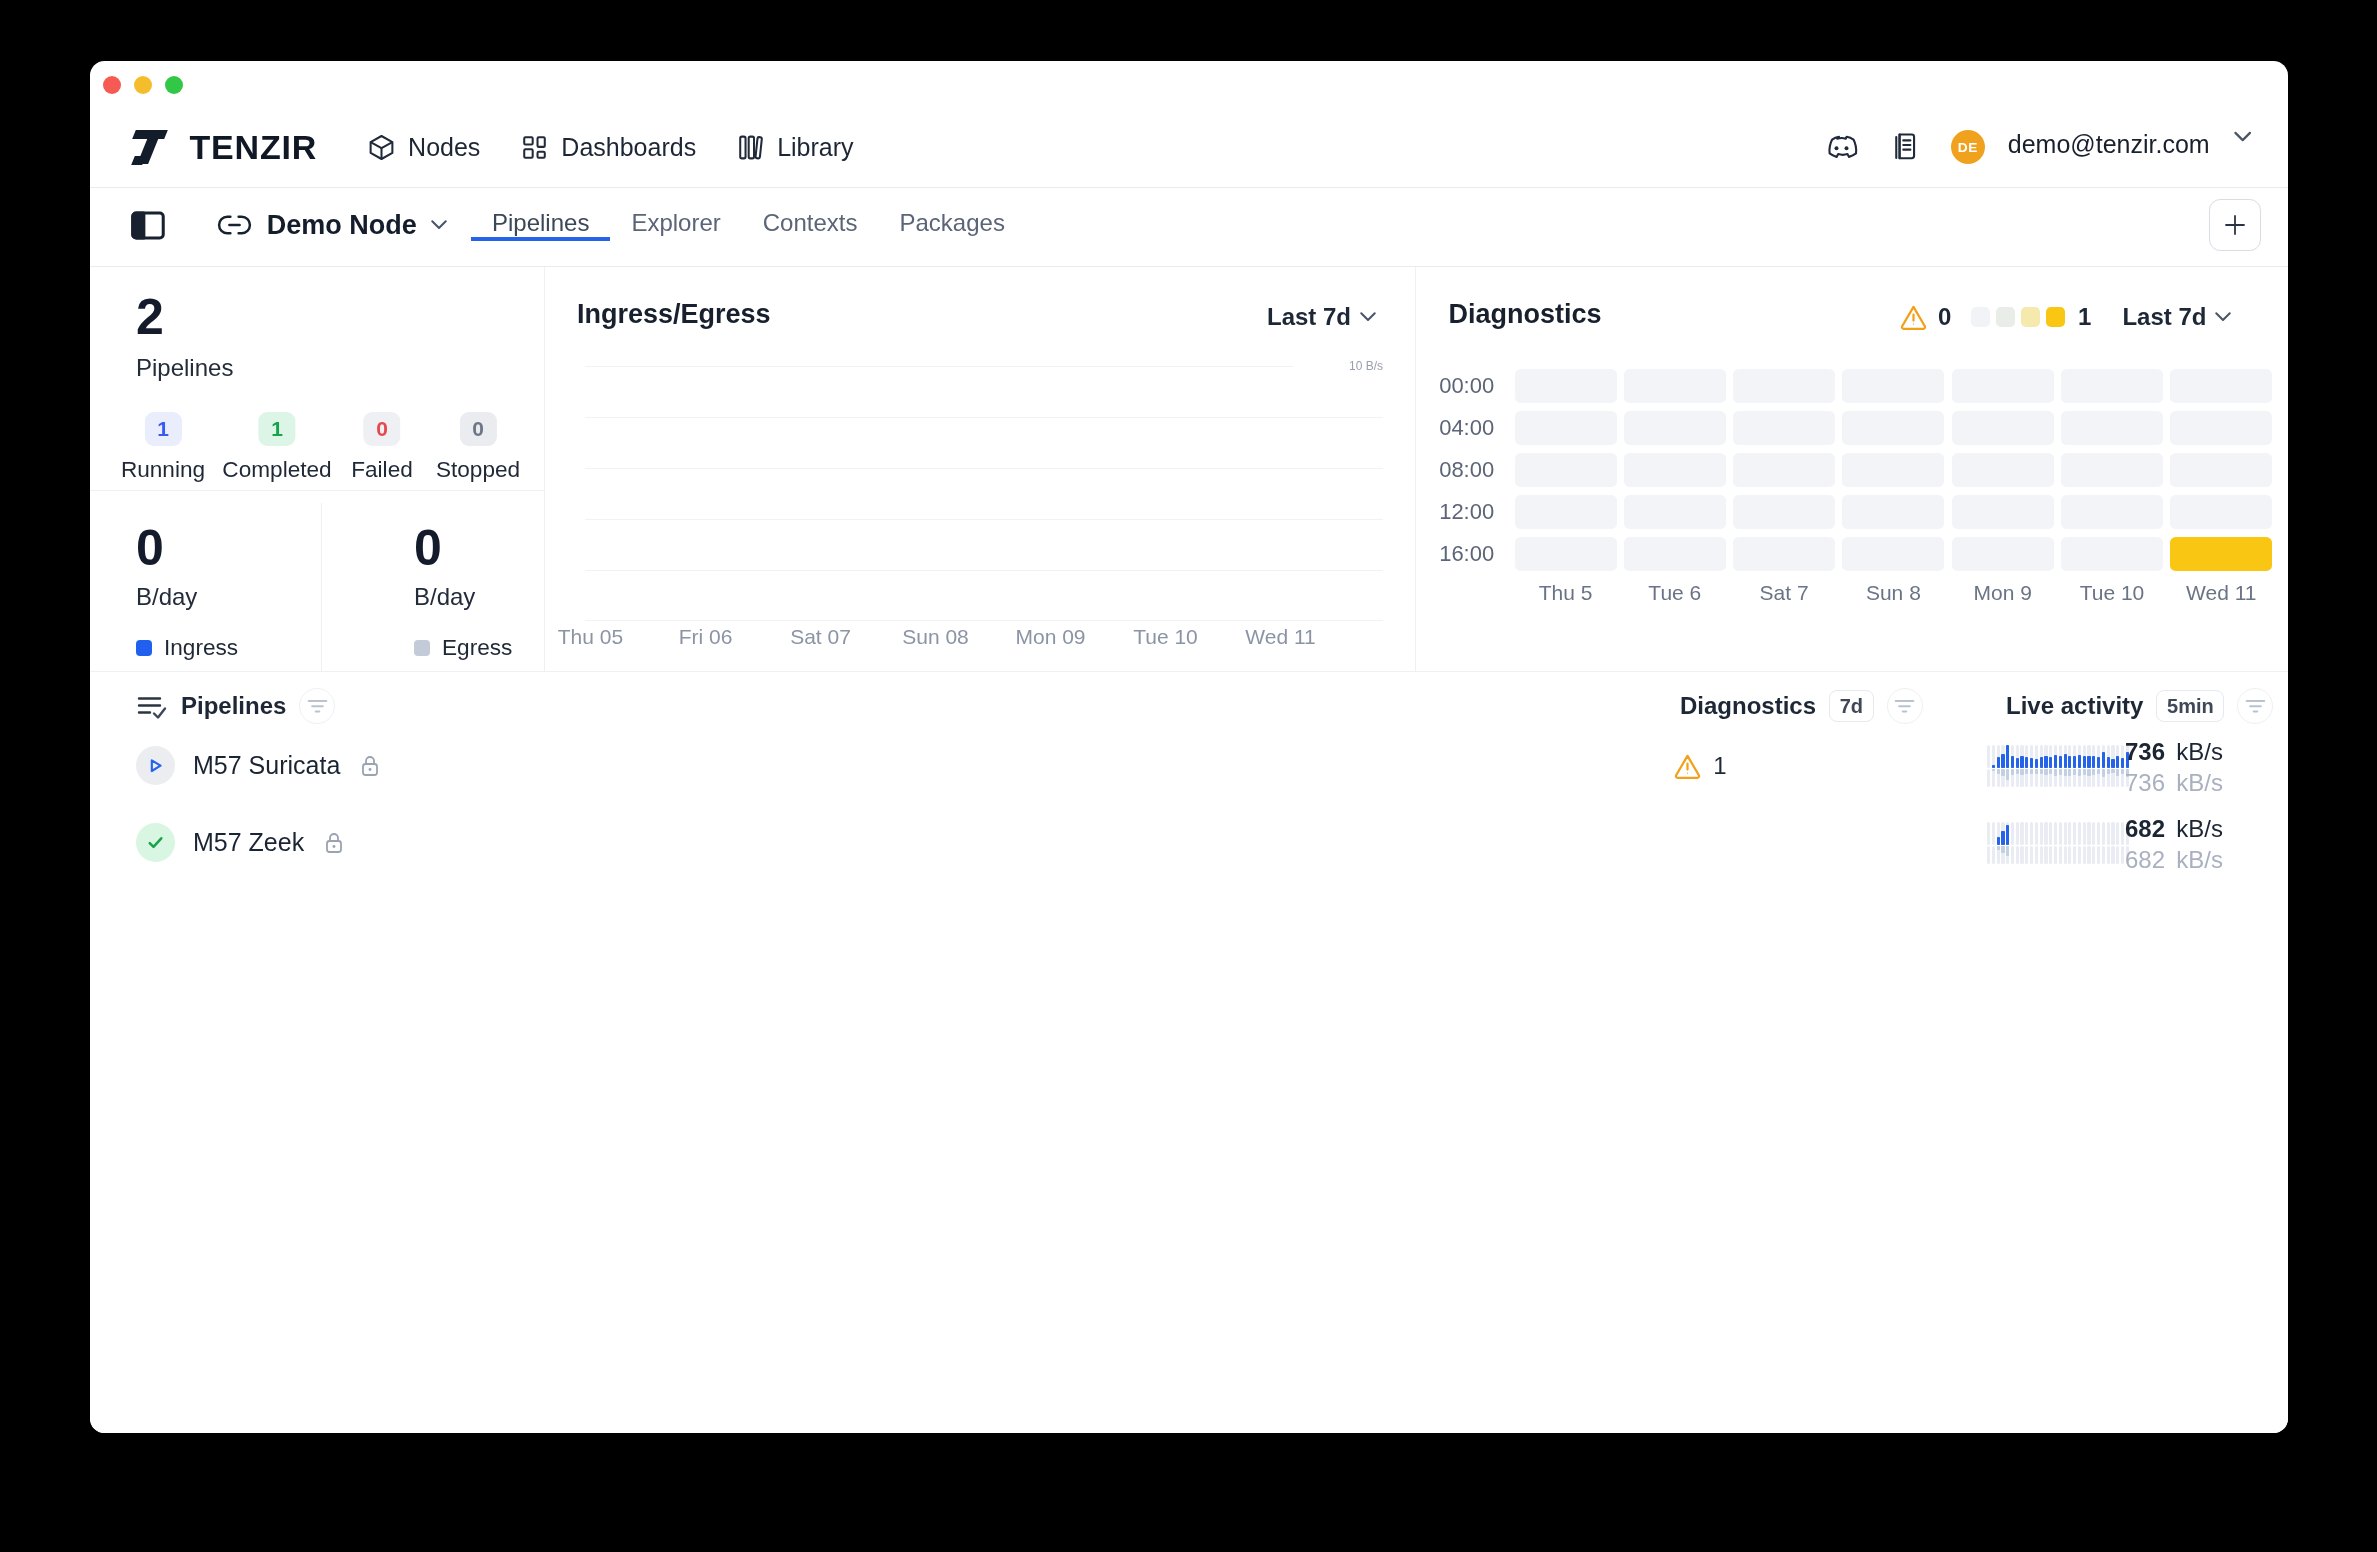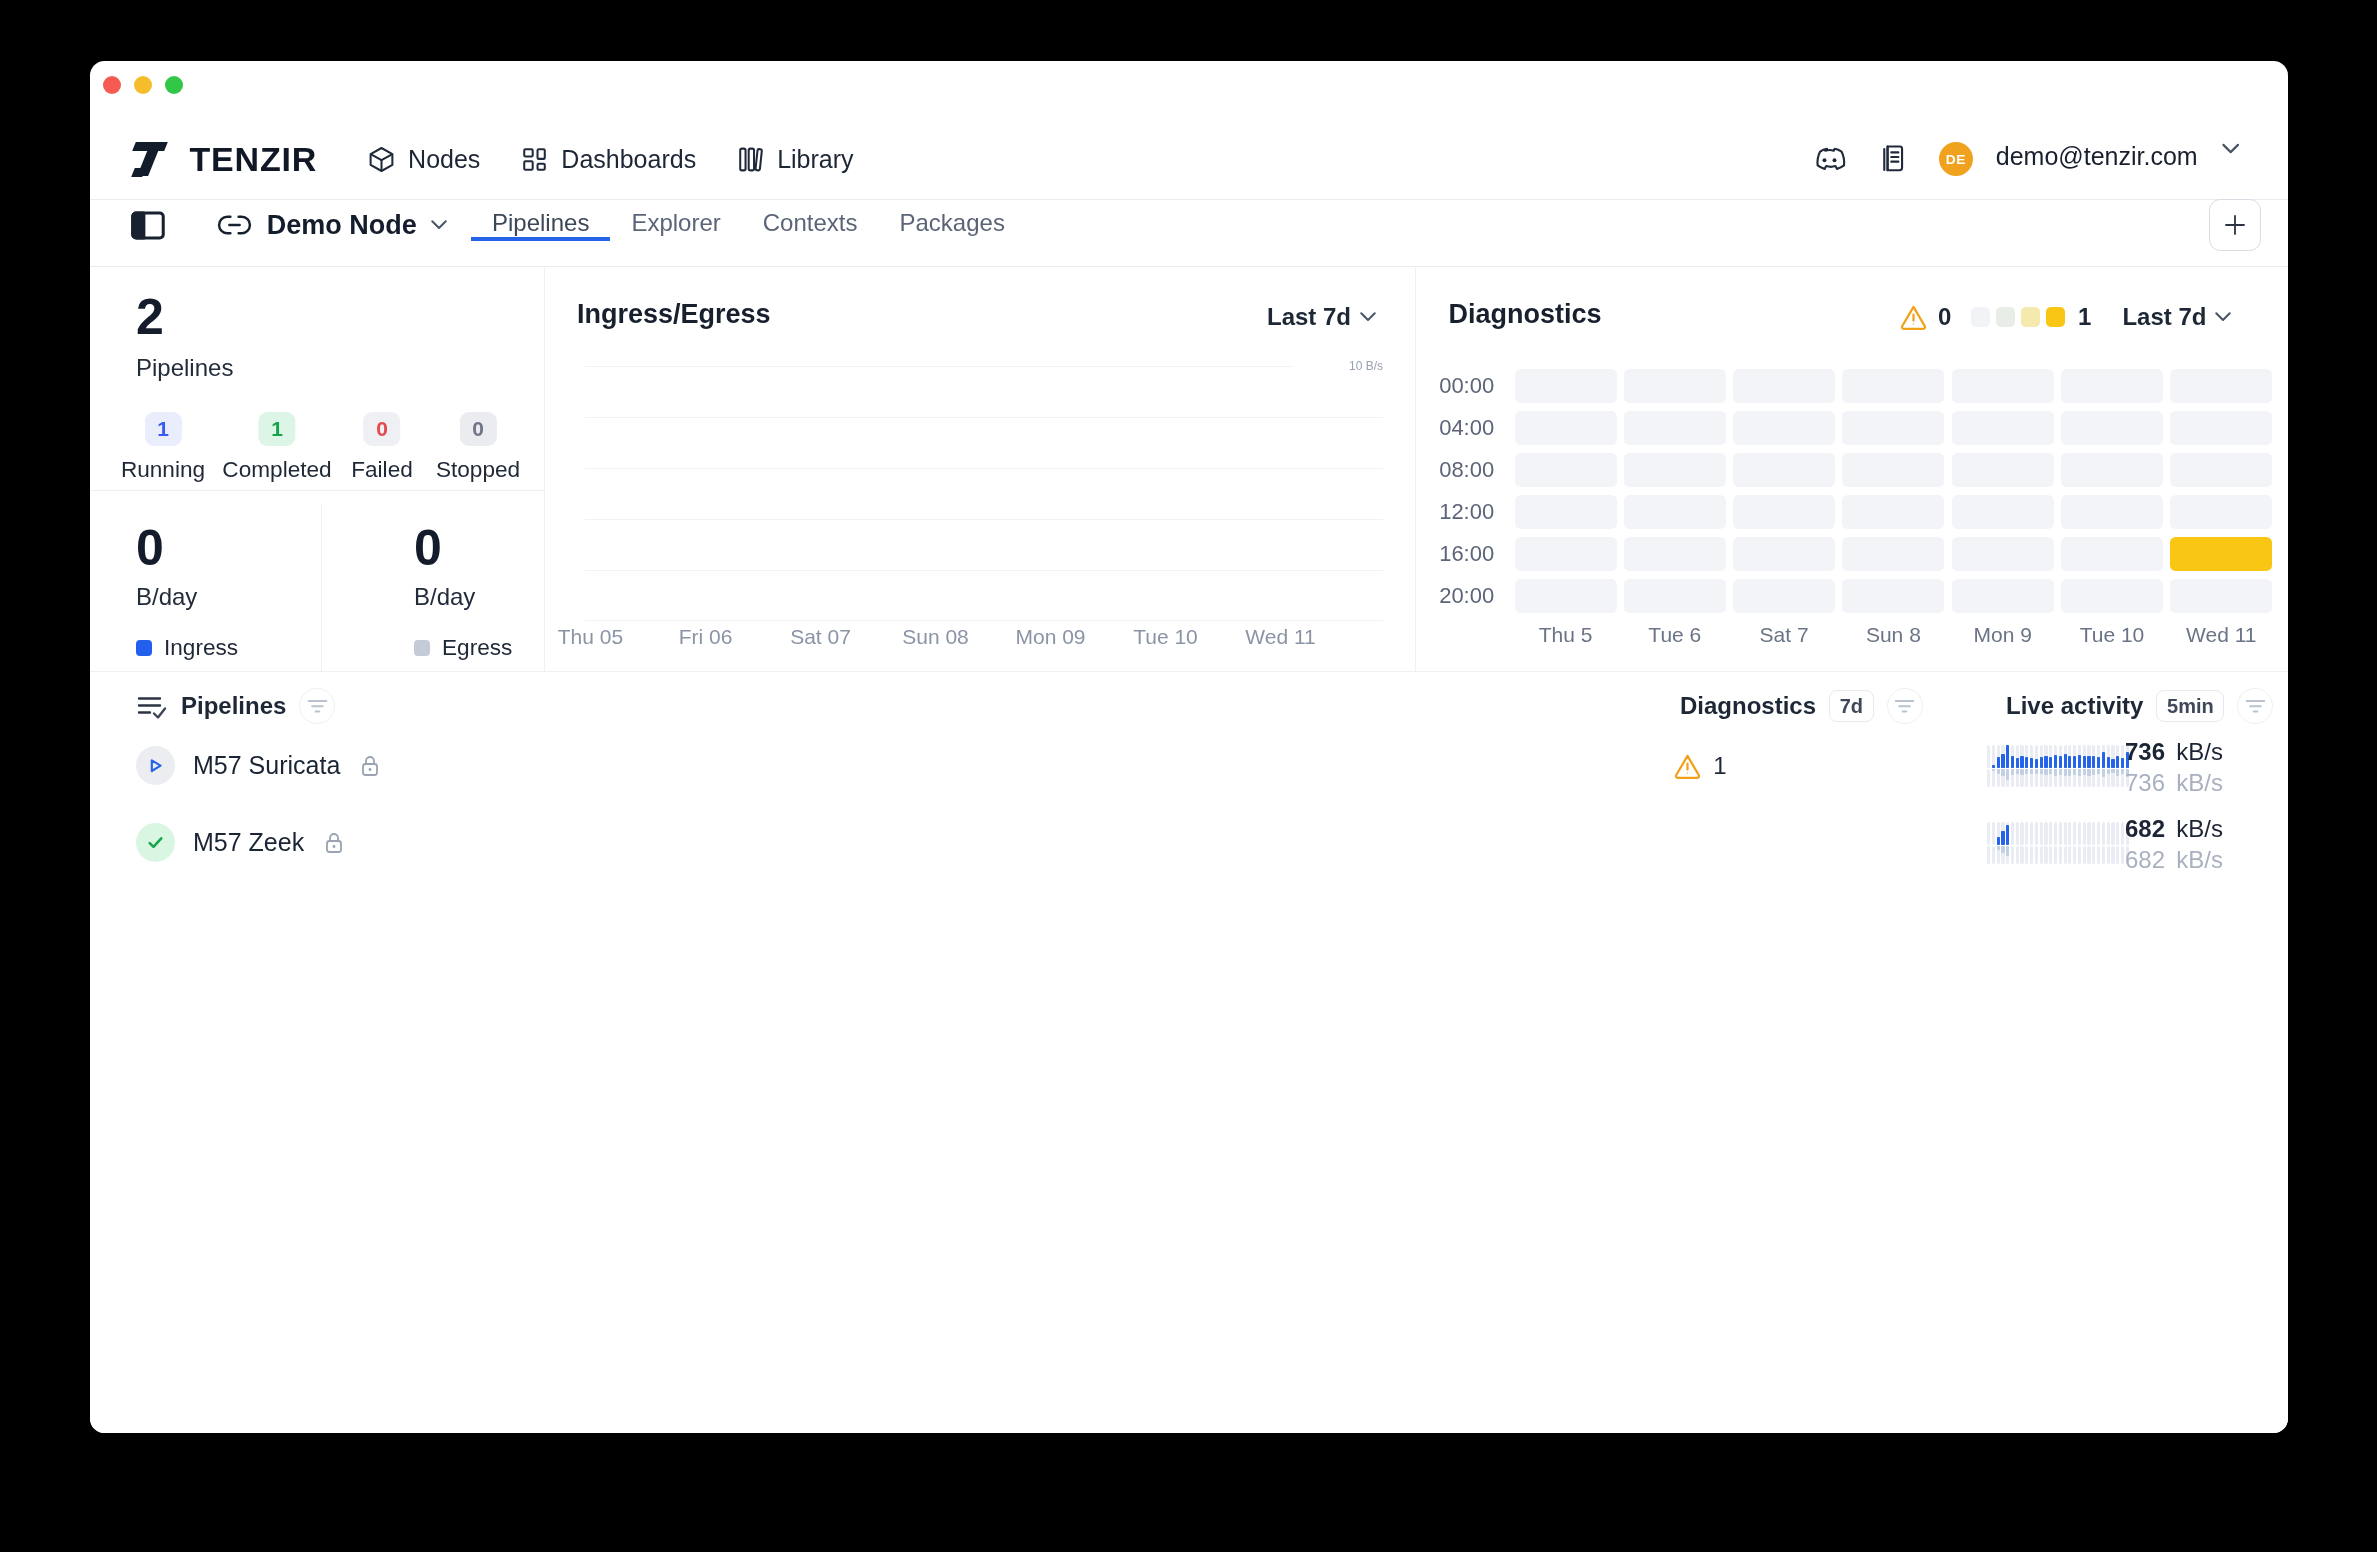--- a/index.html
+++ b/index.html
@@ -6,21 +6,21 @@
   html,body{width:2377px;height:1553px;background:#000;font-family:"Liberation Sans",sans-serif;-webkit-font-smoothing:antialiased;color:#1a2230}
   .stage{position:relative;width:2377px;height:1553px;background:#000;overflow:hidden}
   .window{position:absolute;left:90px;top:61px;width:2198px;height:1372px;background:#fff;border-radius:14.5px;overflow:hidden;box-shadow:0 32px 97px rgba(0,0,0,.6)}
 
   
   .traffic{position:absolute;left:13px;top:14.5px;display:flex;gap:13px;z-index:5}
   .tl{width:18px;height:18px;border-radius:50%}
   .tl.red{background:#f65b53}.tl.yellow{background:#f5bd2b}.tl.green{background:#33c748}
 
   
-  .navbar{position:absolute;left:0;top:16px;width:100%;height:123px;border-bottom:1.6px solid #e9ebef;display:flex;align-items:center;padding:42px 48px 0 41px}
+  .navbar{position:absolute;left:0;top:4px;width:100%;height:123px;border-bottom:1.6px solid #e9ebef;display:flex;align-items:center;padding:42px 36px 0 41px}
   .brand{display:flex;align-items:center;gap:14.5px}
   .logo{position:relative;width:44px;height:37px}
   .logo i{position:absolute;background:#131c2b}
   .logo .bar{left:3.2px;top:1.6px;width:32px;height:9px;transform:skewX(-22deg)}
   .logo .stem{left:13px;top:1.6px;width:10.5px;height:34px;transform:skewX(-22deg)}
   .logo .foot{left:1.6px;top:27px;width:10.5px;height:9px;transform:skewX(-22deg)}
   .brand-name{font-size:34px;font-weight:800;letter-spacing:0.8px;color:#101826}
   .nav-items{display:flex;align-items:center;gap:40px;margin-left:50px}
   .nav-item{display:flex;align-items:center;gap:12px;font-size:25px;font-weight:500;color:#1d2634;cursor:pointer}
   .nav-item svg{stroke:#202a3a}
@@ -367,30 +367,20 @@
             <div class="hm-row">
               <div class="hm-label">16:00</div>
               <div class="hm-cell"></div>
               <div class="hm-cell"></div>
               <div class="hm-cell"></div>
               <div class="hm-cell"></div>
               <div class="hm-cell"></div>
               <div class="hm-cell"></div>
               <div class="hm-cell hm-active"></div>
             </div>
-            <div class="hm-row">
-              <div class="hm-label">20:00</div>
-              <div class="hm-cell"></div>
-              <div class="hm-cell"></div>
-              <div class="hm-cell"></div>
-              <div class="hm-cell"></div>
-              <div class="hm-cell"></div>
-              <div class="hm-cell"></div>
-              <div class="hm-cell"></div>
-            </div>
             <div class="hm-row hm-foot">
               <div class="hm-label"></div>
               <div class="hm-col">Thu 5</div>
               <div class="hm-col">Tue 6</div>
               <div class="hm-col">Sat 7</div>
               <div class="hm-col">Sun 8</div>
               <div class="hm-col">Mon 9</div>
               <div class="hm-col">Tue 10</div>
               <div class="hm-col">Wed 11</div>
             </div>

